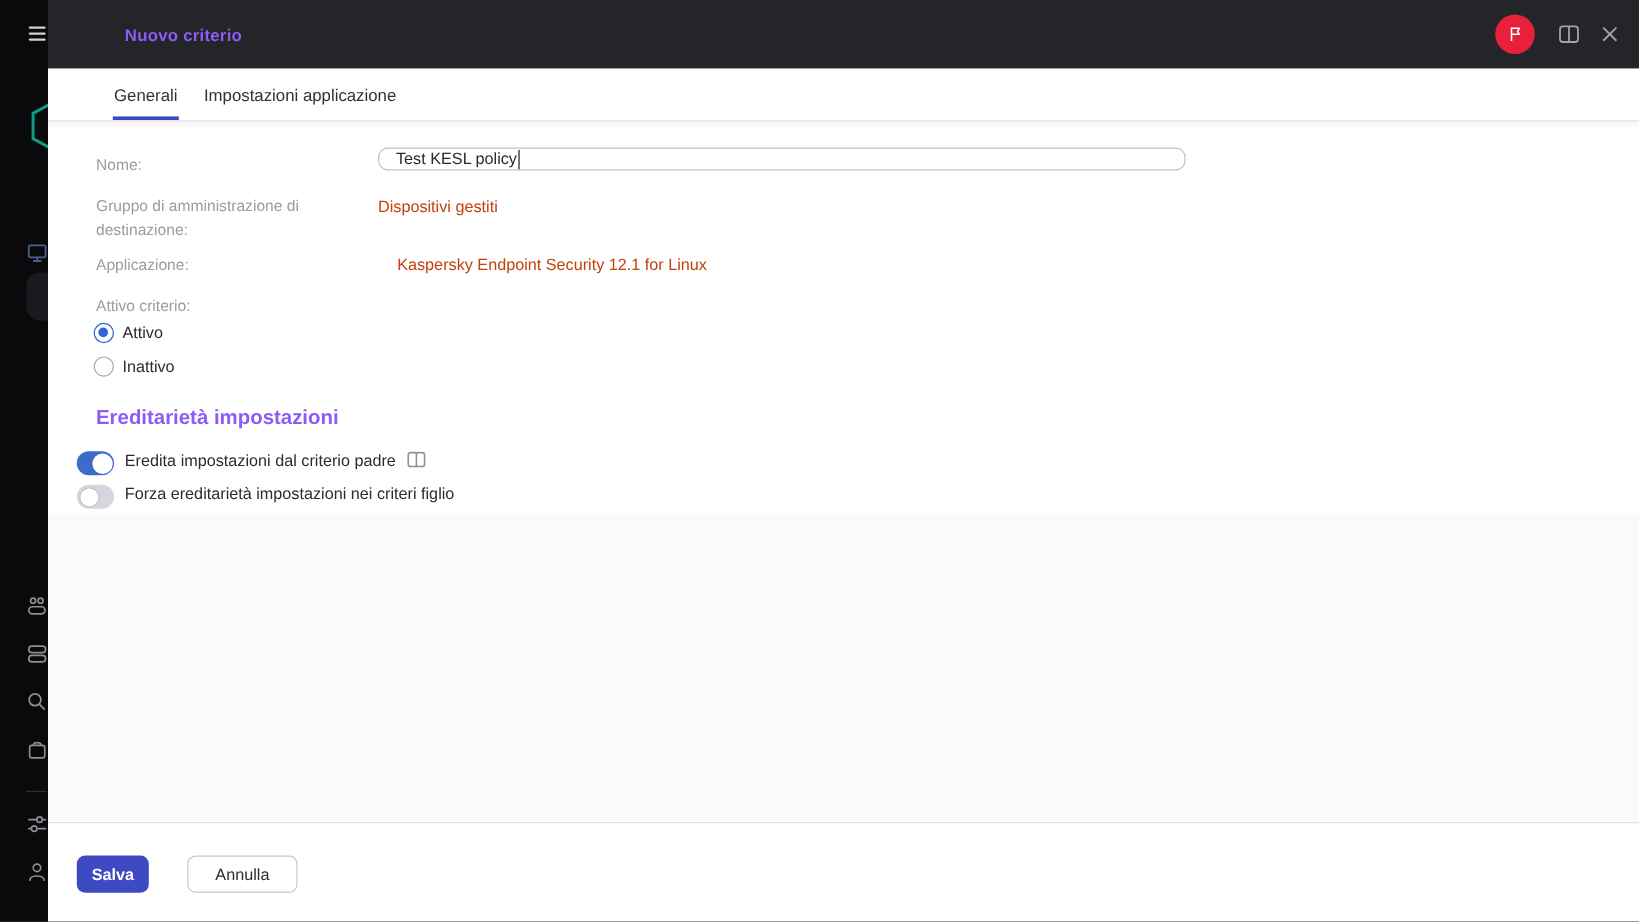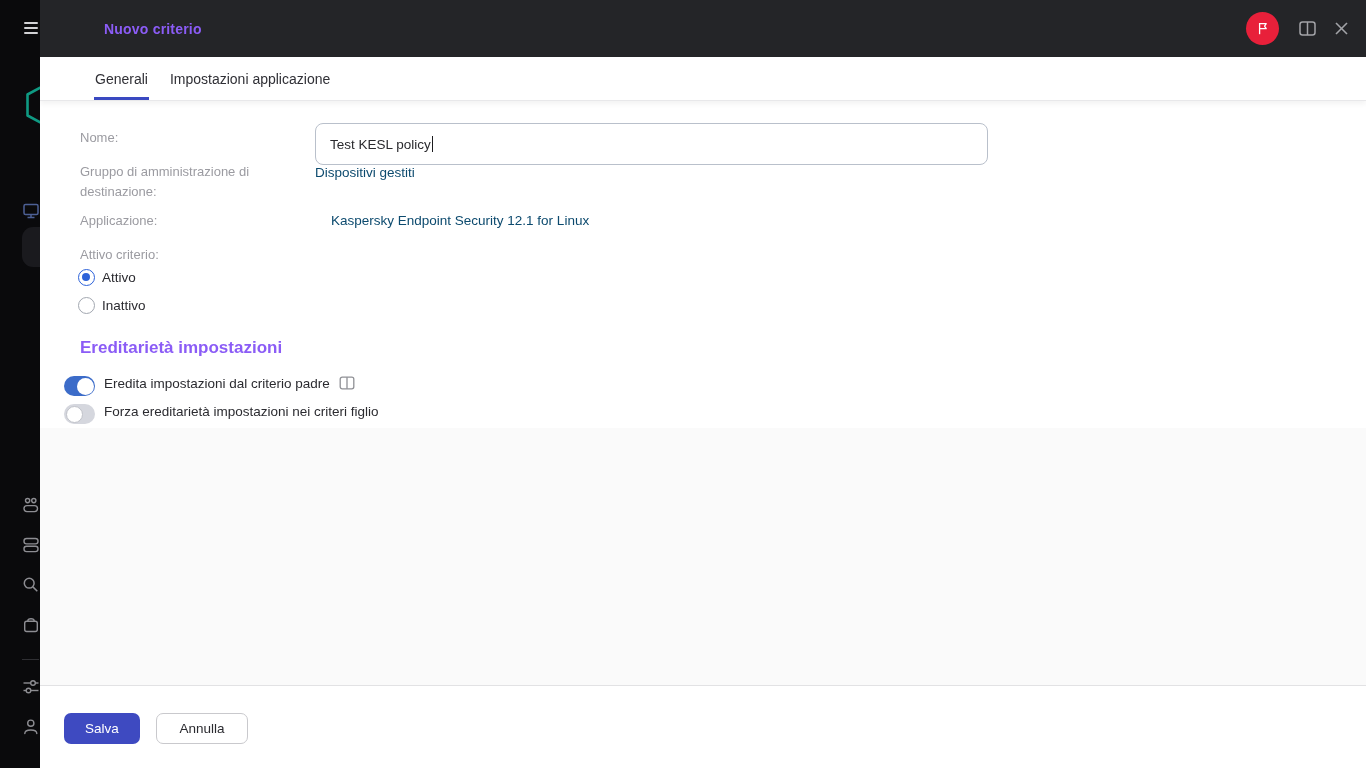--- a/index.html
+++ b/index.html
@@ -43,23 +43,23 @@
     color:#303036; cursor:pointer; margin-right:20px; padding:0 1px; }
   .tab.active::after { content:""; position:absolute; left:0; right:0; bottom:0;
     height:3px; background:#3a49c1; }
 
   
   .main-bg { position:absolute; left:40px; top:101px; width:1326px; height:667px;
     background:#fafafa; }
   .panel { position:absolute; left:40px; top:101px; width:1326px; height:327px;
     background:#ffffff; }
   .lbl { position:absolute; left:40px; color:#9b9ba1; font-size:13px; line-height:20px; }
-  .val { position:absolute; left:275px; color:#0c4a6e; font-size:13.5px; line-height:17px; }
-
-  .name-input { position:absolute; left:275px; top:22px; width:673px; height:42px;
+  .val { position:absolute; left:275px; color:#c2410c; font-size:13.5px; line-height:17px; }
+
+  .name-input { position:absolute; left:275px; top:22px; width:673px; height:19px;
     background:#fff; border:1px solid #b9c0cb; border-radius:8px; display:flex;
     align-items:center; padding:0 14px; cursor:text; }
   .name-input .txt { font-size:13.5px; color:#2a2a2e; }
   .caret { width:1px; height:16px; background:#1c1c1f; margin-left:1px; }
 
   .radio-row { position:absolute; left:38px; display:flex; align-items:center;
     cursor:pointer; }
   .radio { width:17px; height:17px; border-radius:50%; margin-right:7px;
     border:1.5px solid #a2a7b0; background:#fff; position:relative; }
   .radio.sel { border-color:#2d62d9; }
@@ -81,21 +81,21 @@
     border-radius:50%; background:#fff; border:1px solid #c0c2c9; }
   .tog-lab { font-size:13.5px; color:#2b2b30; }
   .tog-book { margin-left:9px; color:#8f9095; display:flex; cursor:pointer; }
 
   
   .footer { position:absolute; left:40px; top:685px; width:1326px; height:83px;
     background:#ffffff; border-top:1px solid #e2e2e4; }
   .btn { position:absolute; top:27px; height:31px; border-radius:7px; font-size:13.5px;
     display:flex; align-items:center; justify-content:center; cursor:pointer;
     font-family:"Liberation Sans", sans-serif; }
-  .btn-primary { left:24px; width:76px; background:#3e4ac1; color:#fff; font-weight:400;
+  .btn-primary { left:24px; width:60px; background:#3e4ac1; color:#fff; font-weight:700;
     border:none; }
   .btn-secondary { left:116px; width:92px; background:#fff; color:#2b2b30;
     border:1px solid #c9c9cd; }
 </style>
 </head>
 <body>
 
 <div class="stage">
 
   <div class="sidebar">

